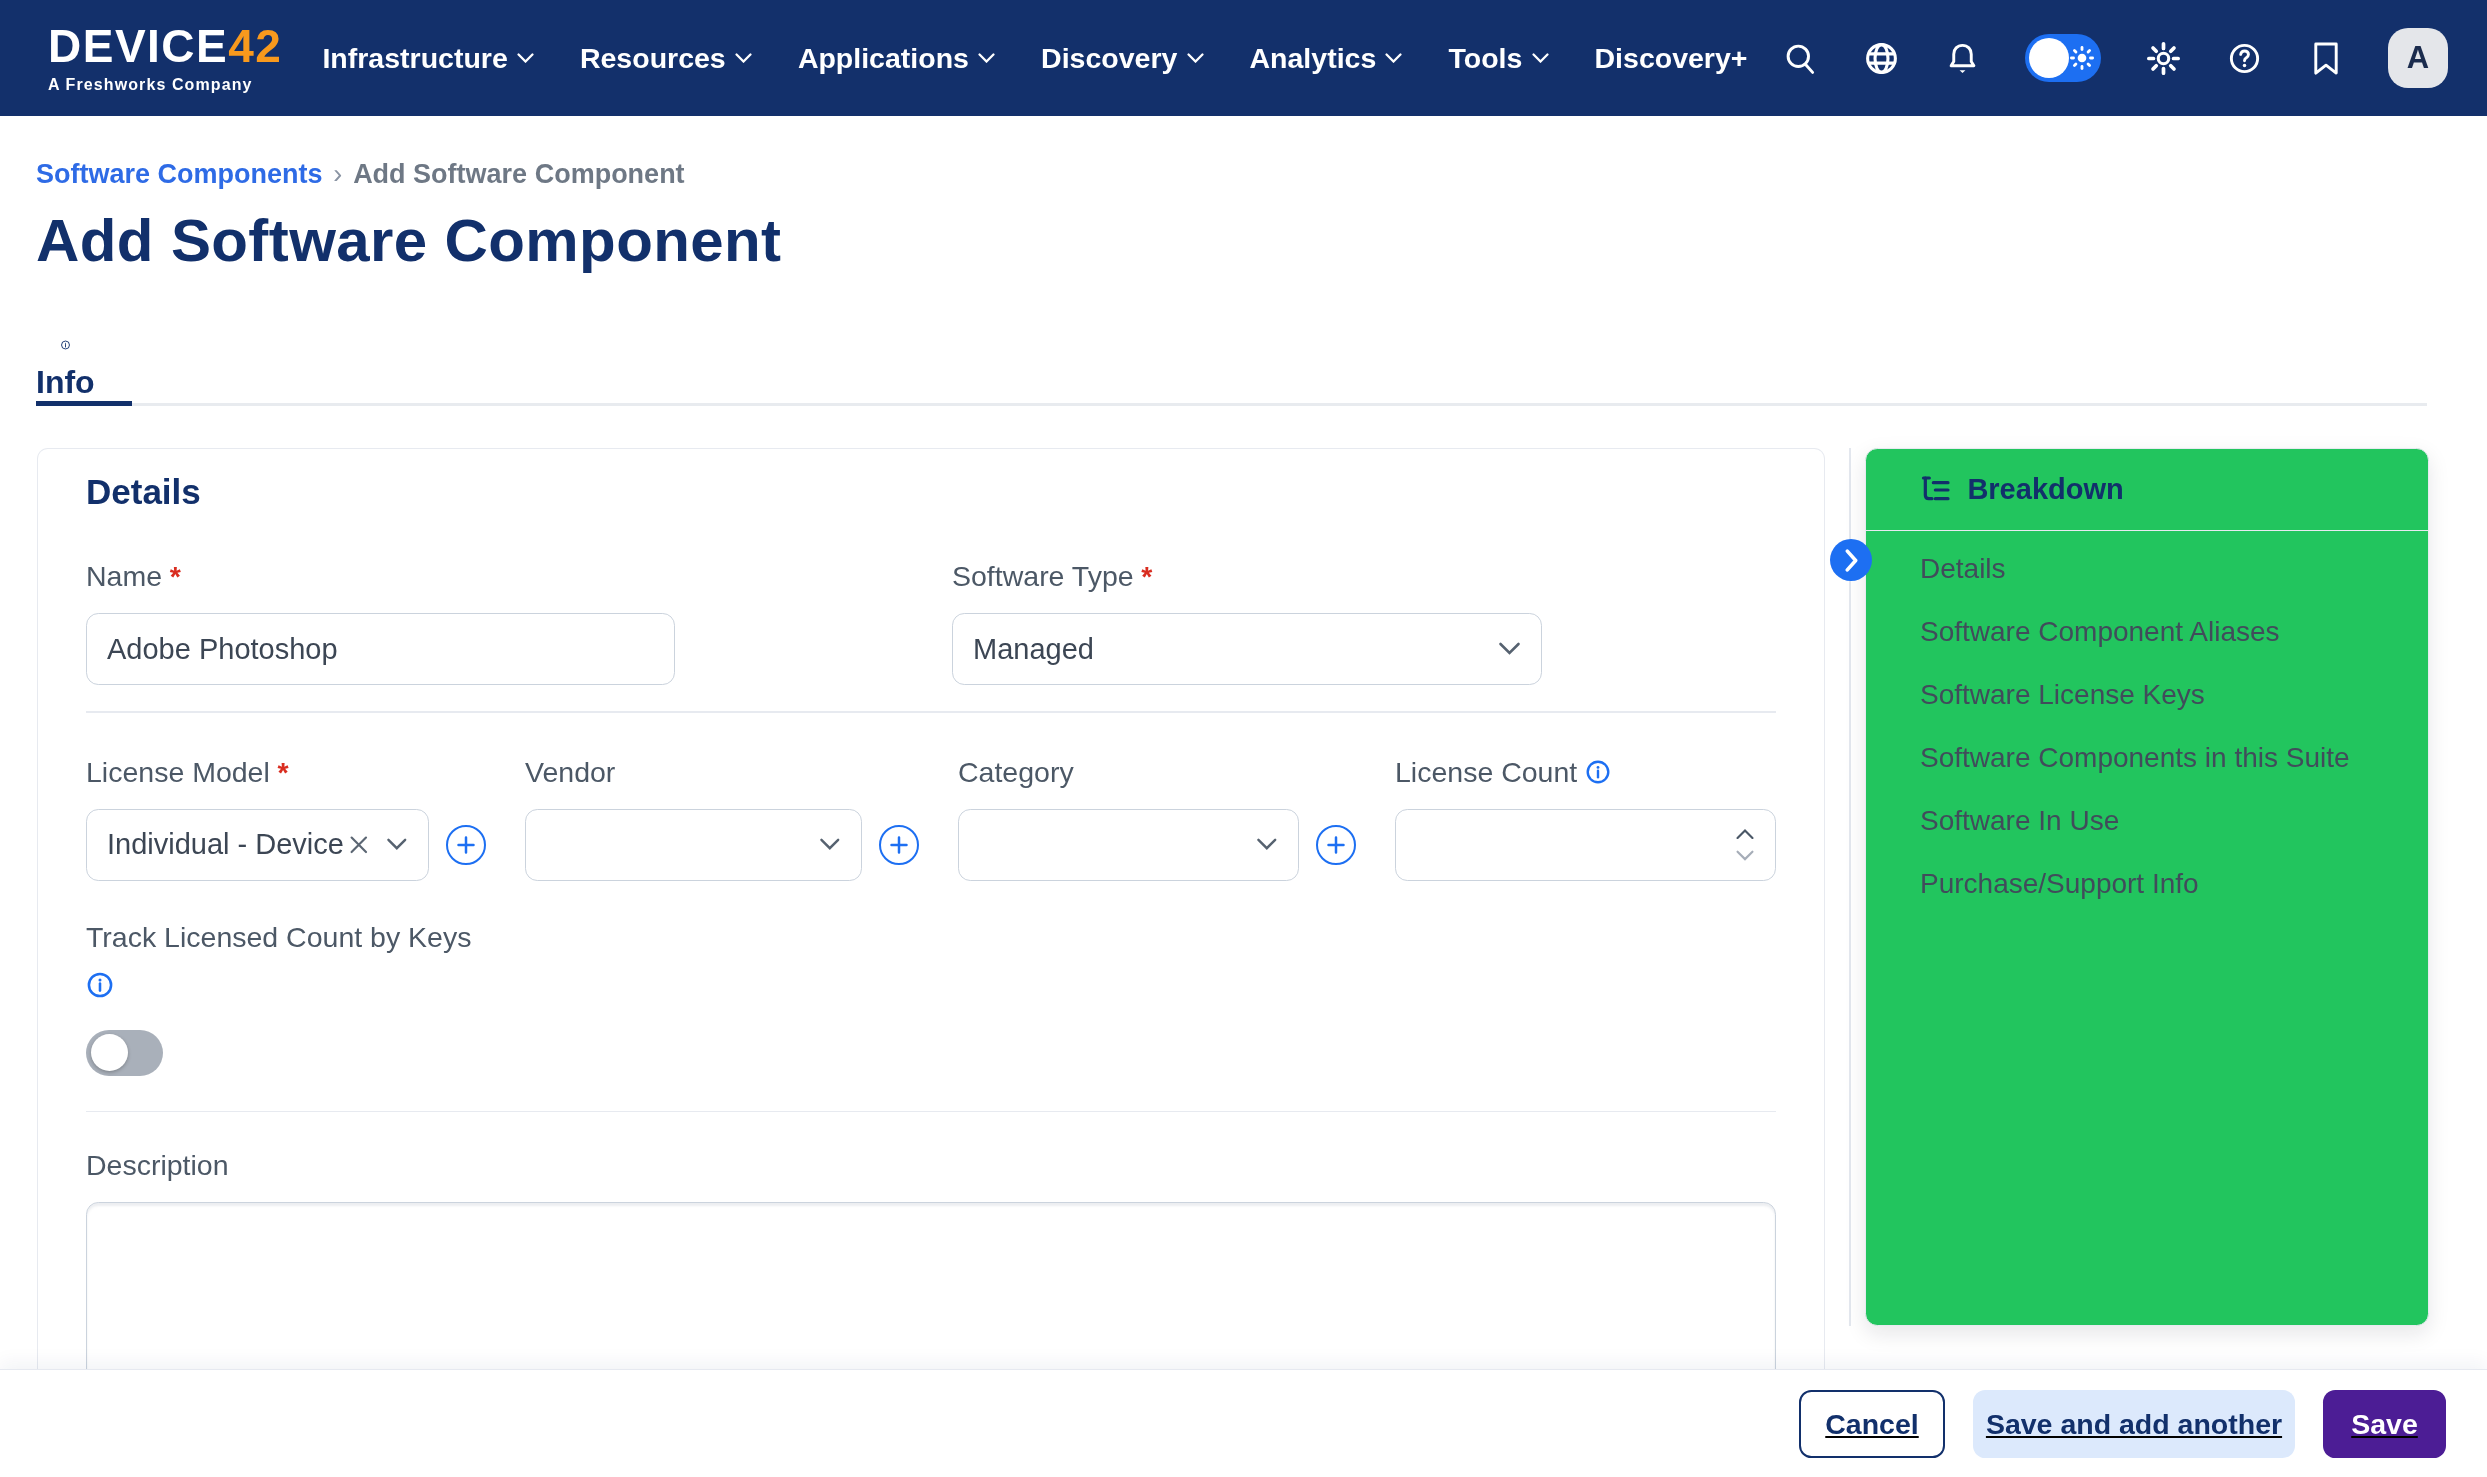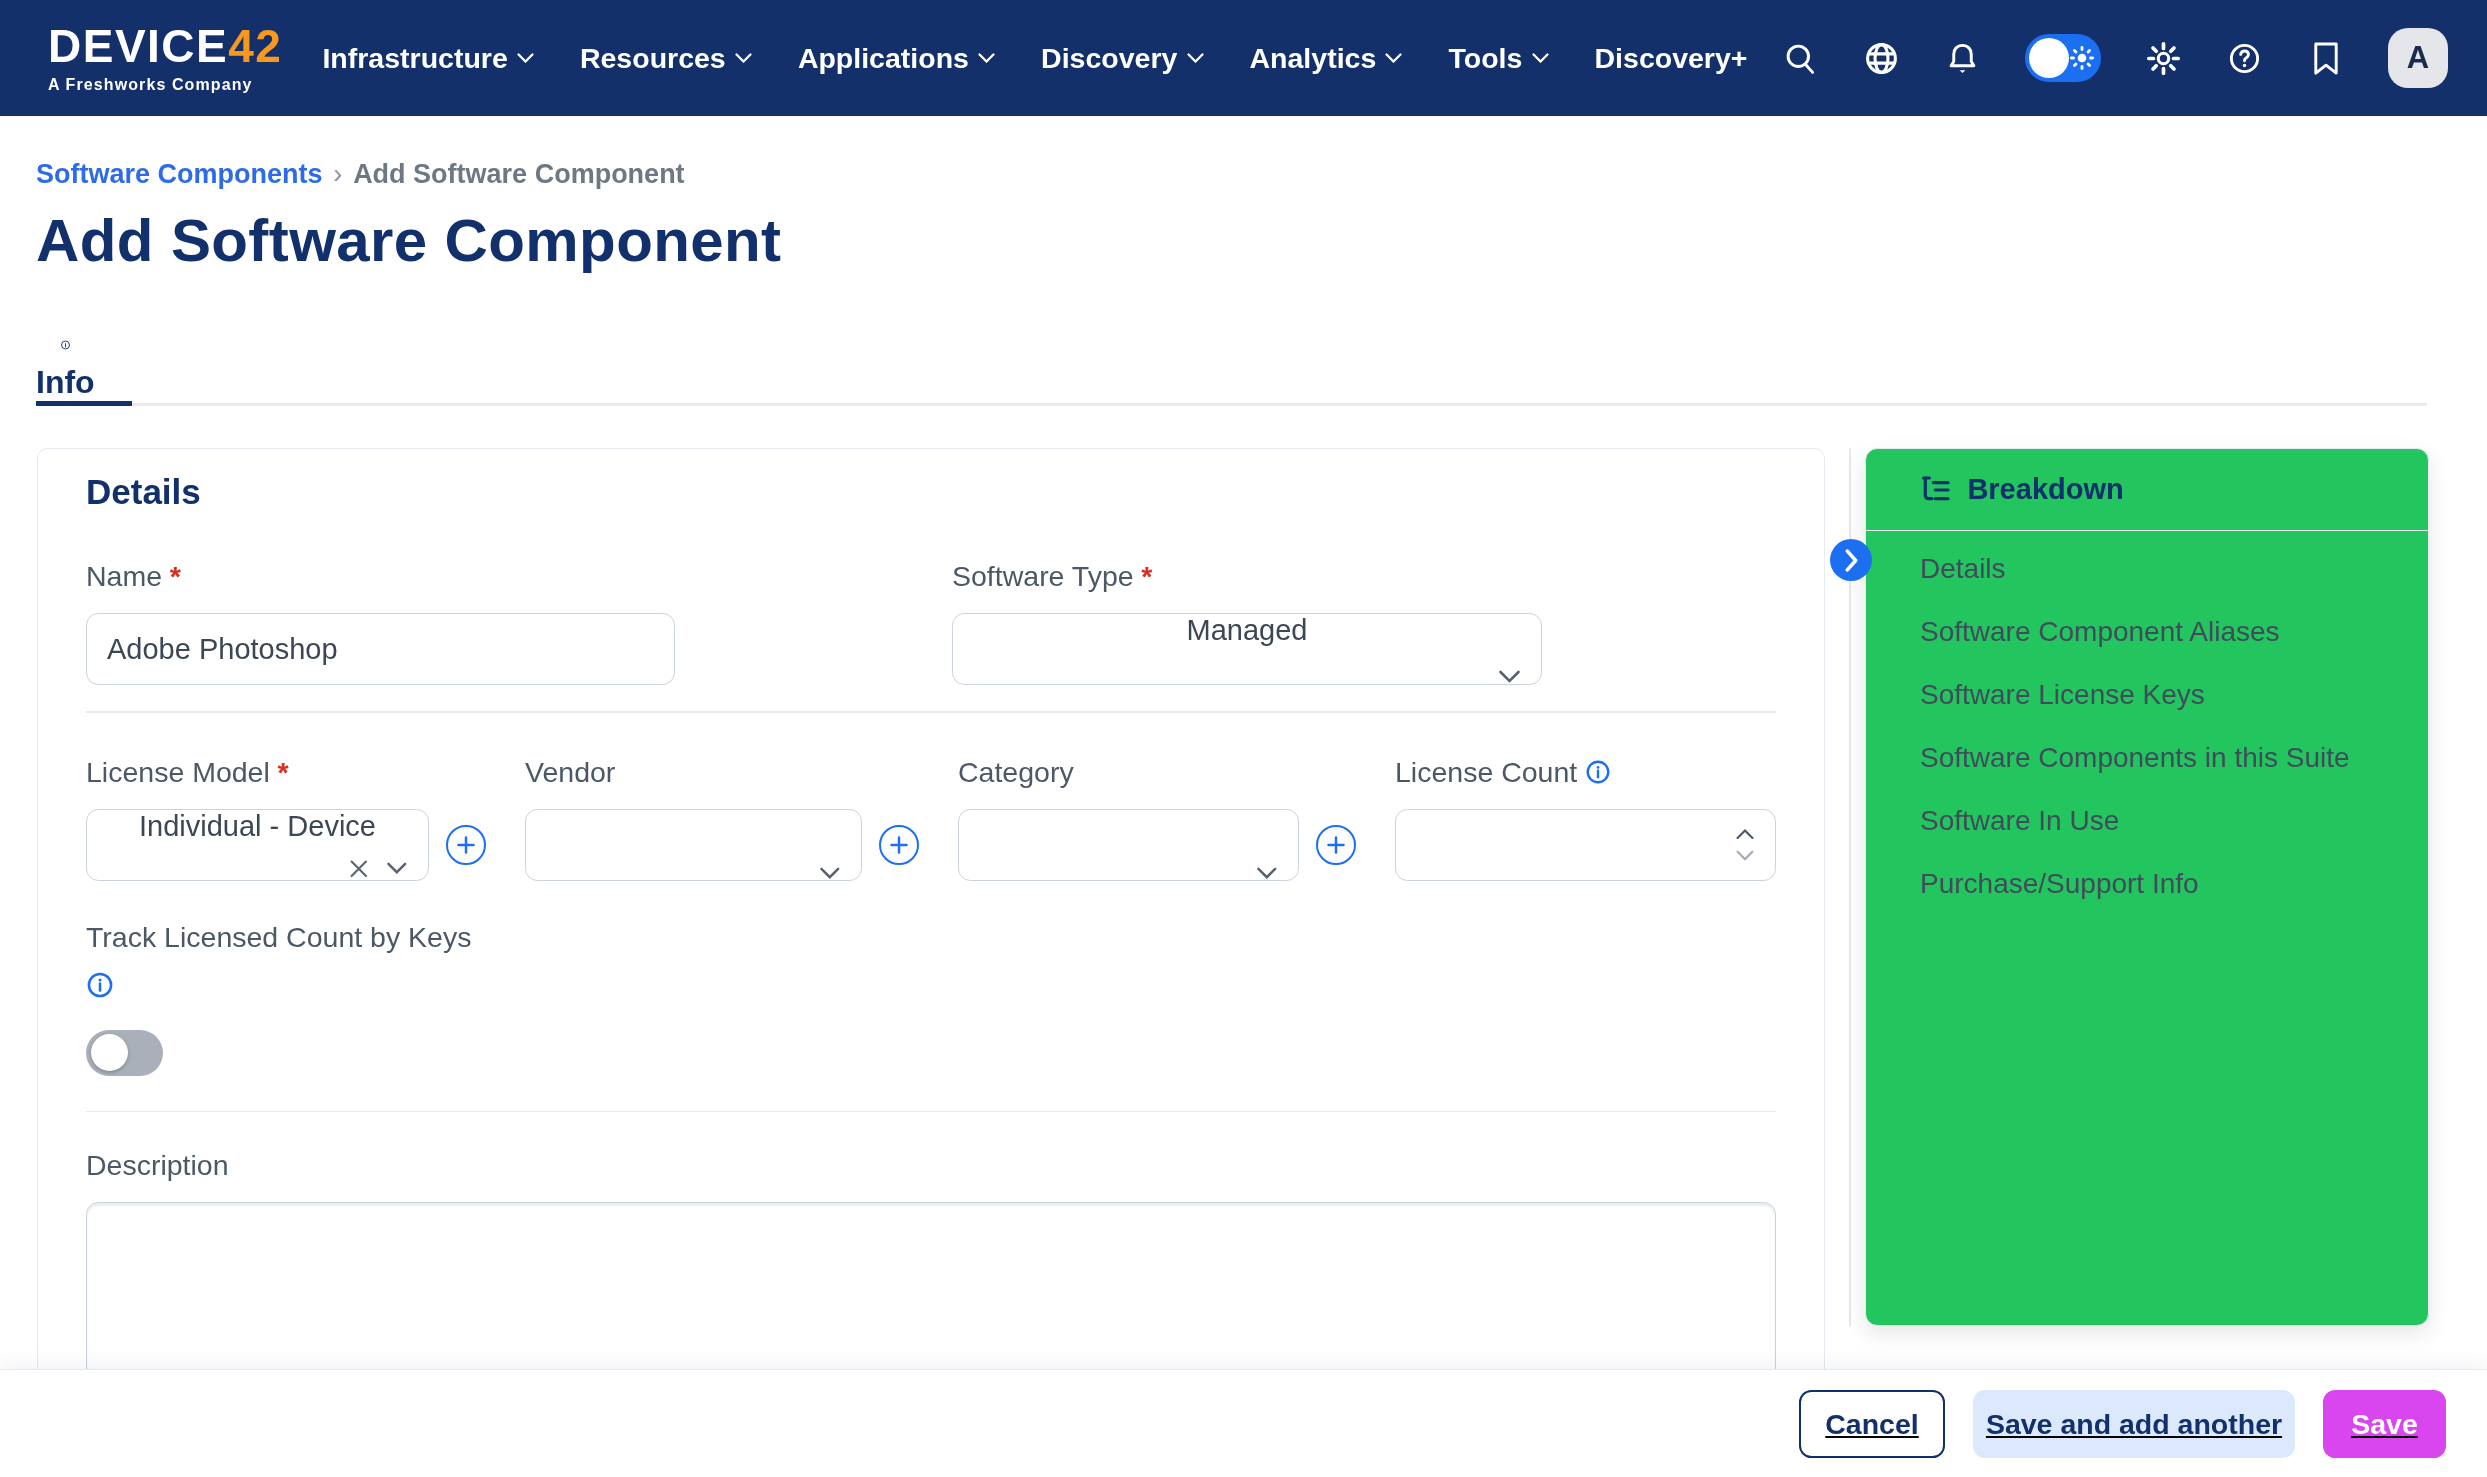--- a/index.html
+++ b/index.html
@@ -49,21 +49,21 @@
     border-radius:10.8px 10.8px 0 0; padding:23px 48px 0 48px; z-index:1; }
   .section-title { color:#12306B; font-size:35px; font-weight:800; }
   .field-label { color:#4C5866; font-size:28.5px; display:flex; align-items:center; gap:7.7px; }
   .req { color:#D92D20; font-weight:700; }
   .row1 { display:flex; margin-top:48px; }
   .f-name { width:589px; }
   .f-type { width:590px; margin-left:277px; }
   .control { margin-top:20px; height:72px; border:1.5px solid #CBD3DD; border-radius:12.3px;
     display:flex; align-items:center; padding:0 20px; font-size:29px; color:#3C4654; background:#fff; }
   input.control { width:100%; outline:none; }
-  .select { justify-content:space-between; cursor:pointer;flex-direction:column; }
+  .select { justify-content:space-between; cursor:pointer; }
   .select .sel-right { display:flex; align-items:center; gap:17px; margin-left:auto; }
   .divider { height:1.5px; background:#E7EAF0; margin-top:26px; }
   .row2 { display:flex; margin-top:43px; align-items:flex-start; }
   .fgroup { display:flex; align-items:flex-end; }
   .fg-lm .select { width:343px; }
   .fg-vendor { margin-left:39px; } .fg-vendor .select { width:337px; }
   .fg-cat { margin-left:39px; } .fg-cat .select { width:341px; }
   .fg-count { margin-left:39px; width:388px; }
   .plus-btn { width:40px; height:40px; margin:0 0 16px 17px; border-radius:50%;
     border:2.3px solid #1D6FF2; background:#fff; display:flex; align-items:center;
@@ -98,21 +98,21 @@
 
   
   .footer { position:absolute; left:0; bottom:0; width:2487px; height:109px; background:#ffffff;
     border-top:1.5px solid #E6E9F0; box-shadow:0 -7.7px 17px rgba(19,47,107,.05);
     display:flex; align-items:center; justify-content:flex-end; gap:28px; padding-right:41px; z-index:6;text-decoration:underline; }
   .btn { height:68px; border-radius:12.3px; font-size:28.5px; font-weight:700;
     display:flex; align-items:center; justify-content:center; cursor:pointer;
     font-family:"Liberation Sans", sans-serif; }
   .btn-cancel { width:146px; background:#ffffff; border:2.3px solid #12306B; color:#12306B; }
   .btn-save-add { width:322px; background:#DCE9FC; border:none; color:#12306B; }
-  .btn-save { width:123px; background:#d946ef; border:none; color:#ffffff; }
+  .btn-save { width:123px; background:#4c1d95; border:none; color:#ffffff; }
 </style>
 </head>
 <body>
 
 <header class="navbar">
   <div class="brand">
     <div class="brand-line"><span class="brand-primary">DEVIC</span><span class="brand-primary">E</span><span class="brand-accent">42</span></div>
     <div class="brand-tagline">A Freshworks Company</div>
   </div>
   <nav class="menu">

